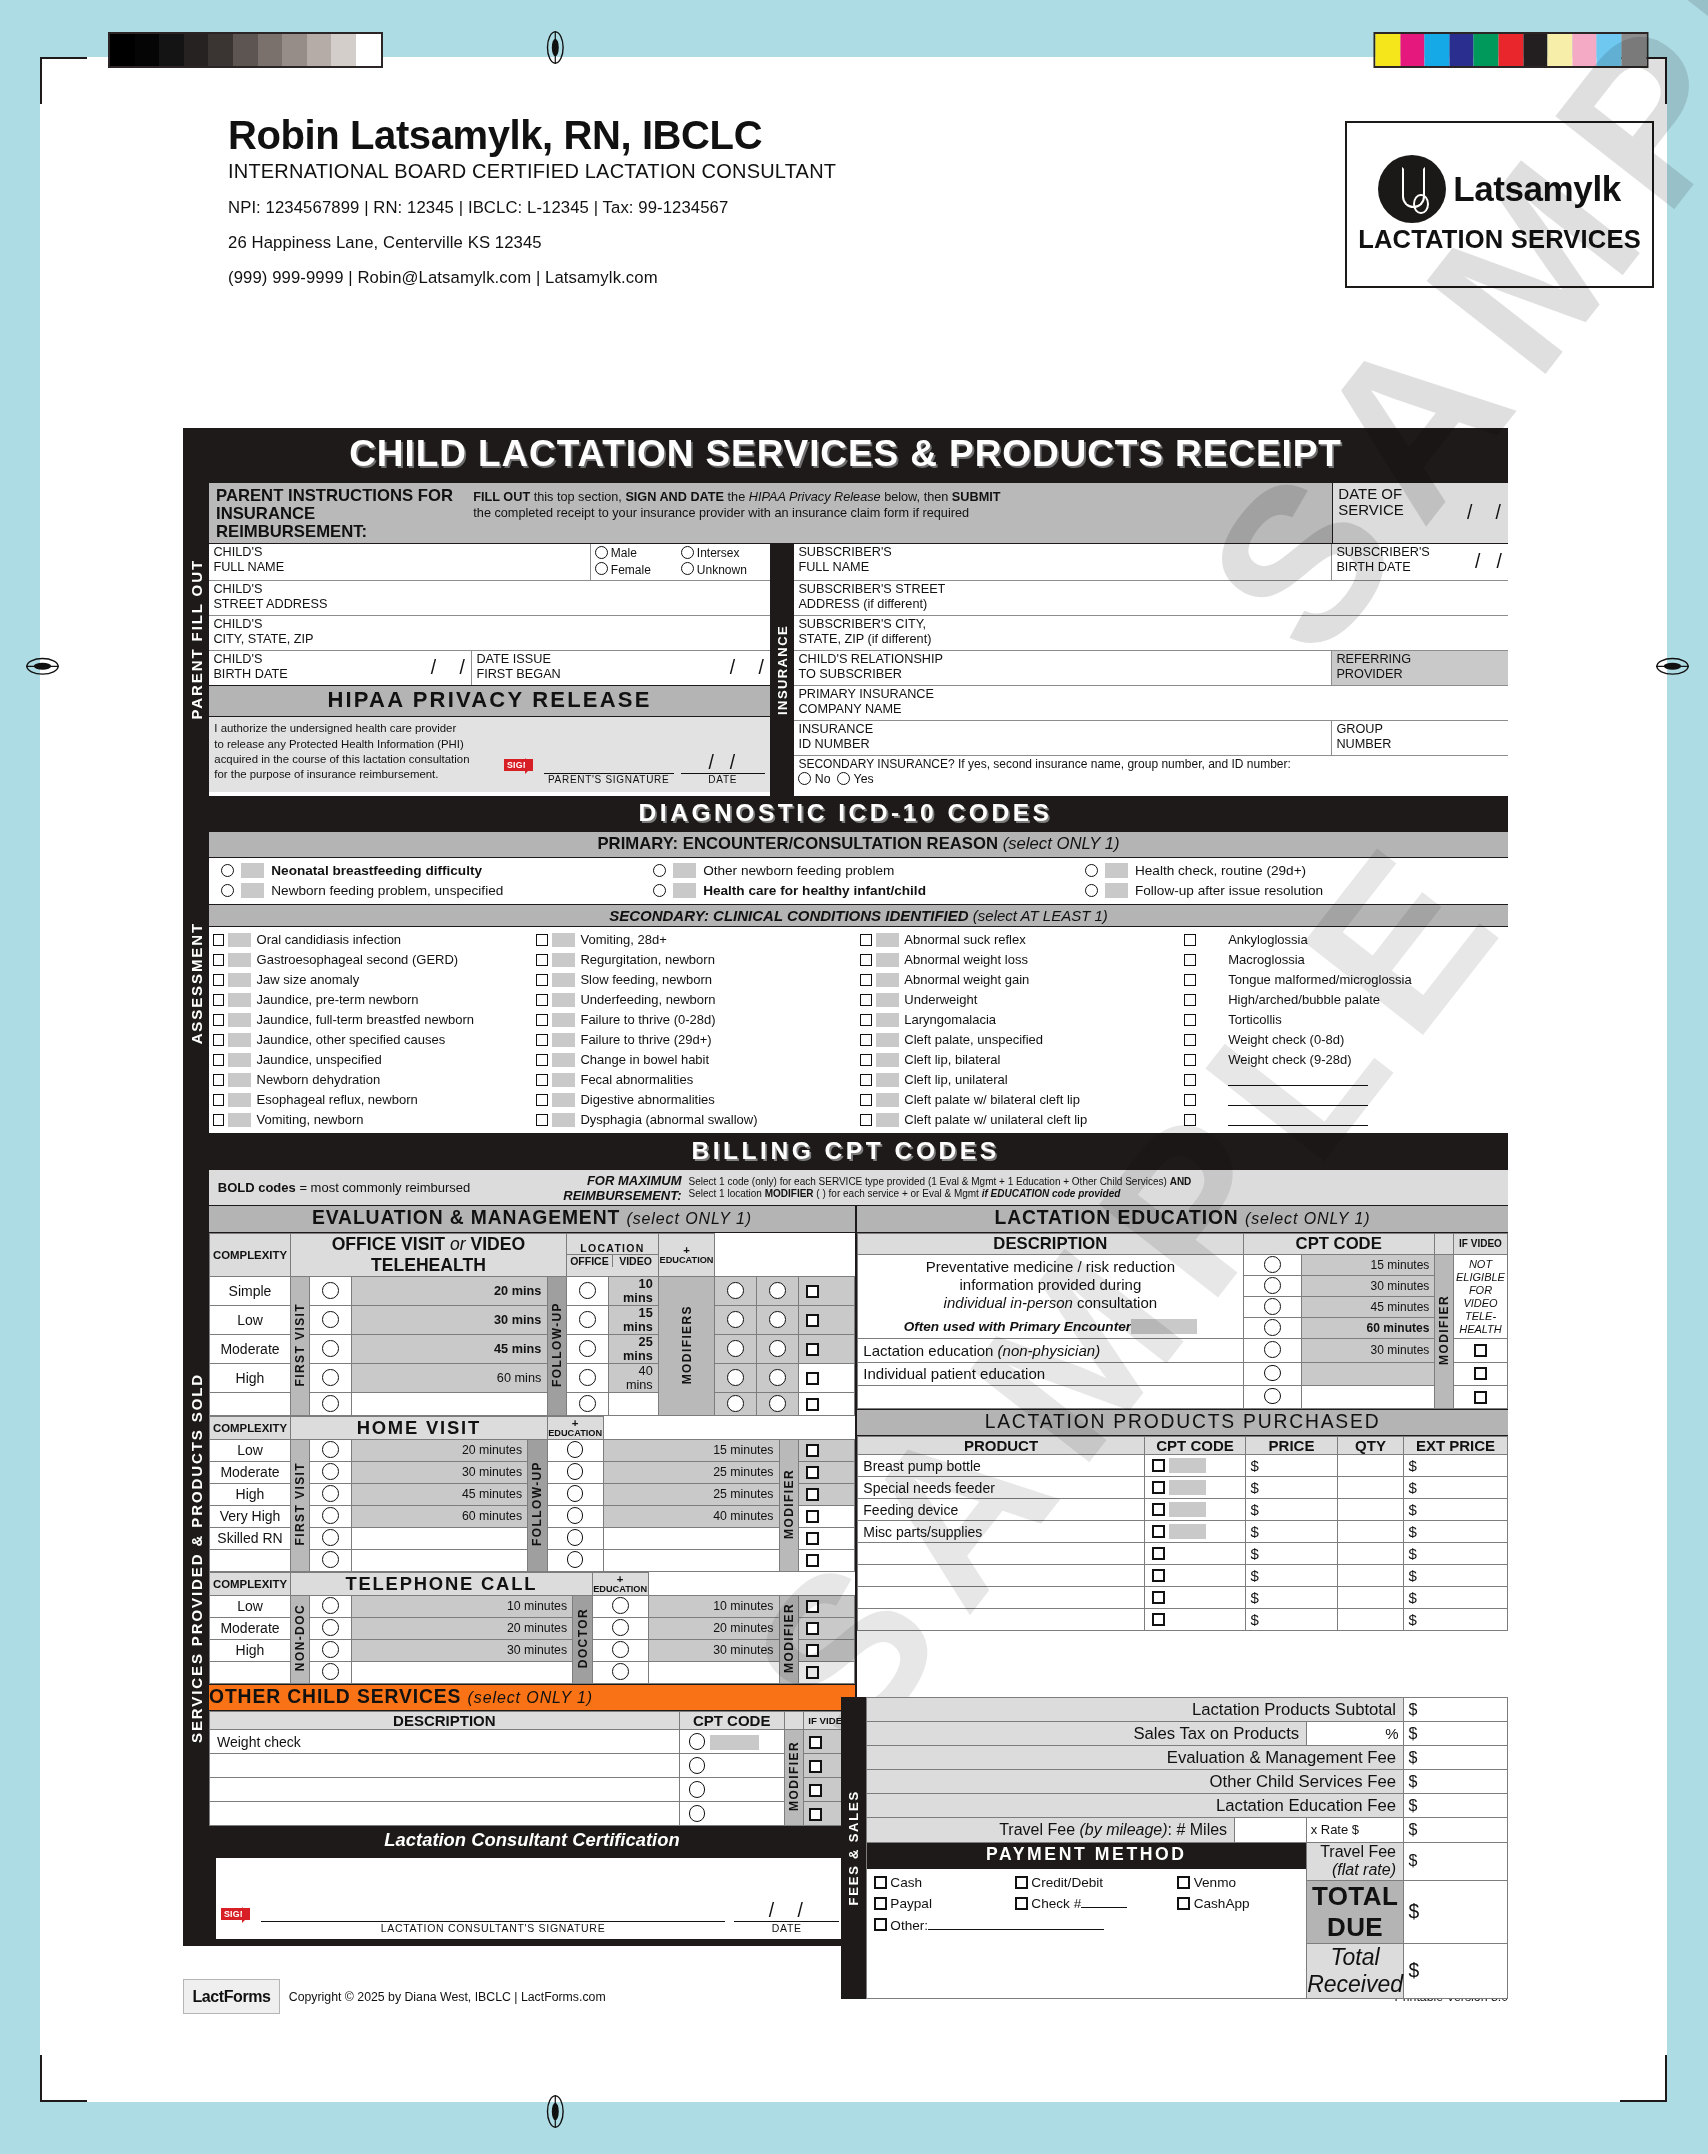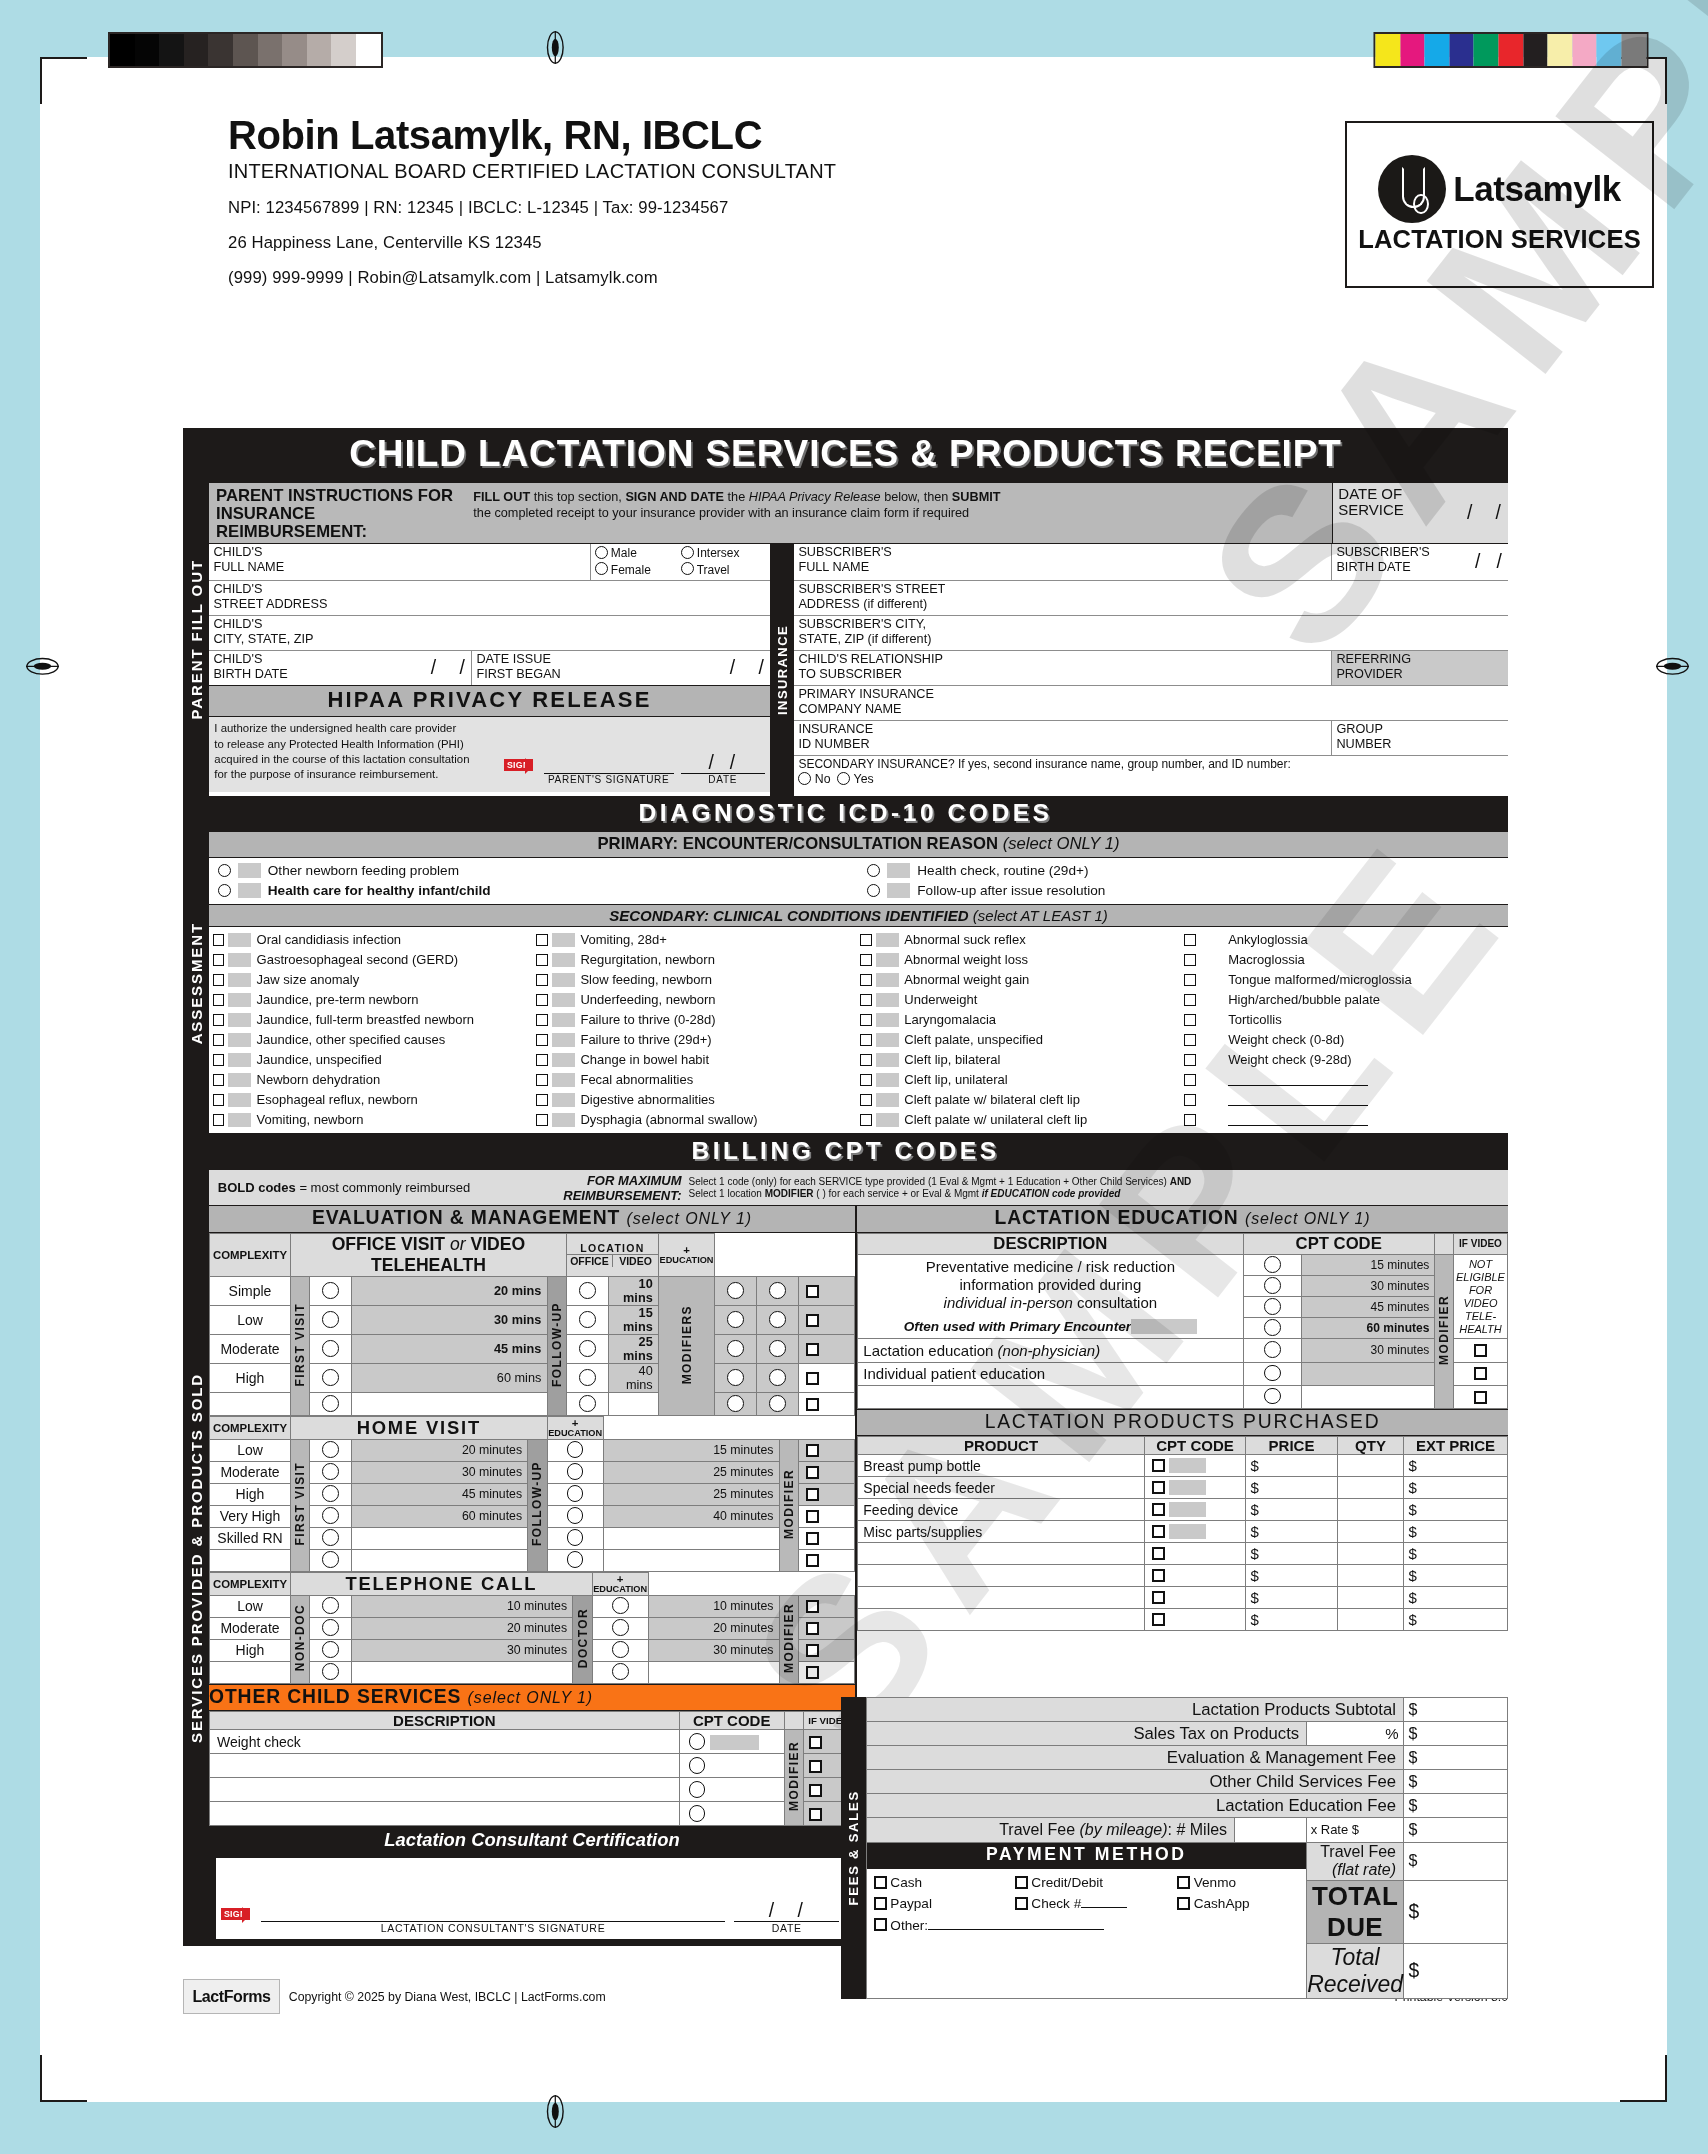--- a/index.html
+++ b/index.html
@@ -222,21 +222,21 @@
         <div style="width:562px;border-right:1.8px solid #1d1a19;">
           <div style="display:flex;height:37px;border-bottom:0.9px solid #8d8d8d">
             <div style="flex:1;padding:1.8px 4.4px">
               <div class="lbl">CHILD'S</div>
               <div class="lbl">FULL NAME</div>
             </div>
             <div style="width:180px;border-left:0.9px solid #8d8d8d;display:flex;flex-wrap:wrap;align-content:center;padding:0 3.5px">
               <div style="width:50%;font-size:12px;line-height:16.7px"><span class="radio"></span> <span>Male</span></div>
               <div style="width:50%;font-size:12px;line-height:16.7px"><span class="radio"></span> <span>Intersex</span></div>
               <div style="width:50%;font-size:12px;line-height:16.7px"><span class="radio"></span> <span>Female</span></div>
-              <div style="width:50%;font-size:12px;line-height:16.7px"><span class="radio"></span> <span>Travel</span></div>
+              <div style="width:50%;font-size:12px;line-height:16.7px"><span class="radio"></span> <span>Unknown</span></div>
             </div>
           </div>
           <div style="height:35px;padding:1.8px 4.4px;border-bottom:0.9px solid #8d8d8d">
             <div class="lbl">CHILD'S</div>
             <div class="lbl">STREET ADDRESS</div>
           </div>
           <div style="height:35px;padding:1.8px 4.4px;border-bottom:0.9px solid #8d8d8d">
             <div class="lbl">CHILD'S</div>
             <div class="lbl">CITY, STATE, ZIP</div>
           </div>
@@ -347,20 +347,32 @@
 
   <div class="row">
     <div class="vtab">
       <span>ASSESSMENT</span>
     </div>
     <div style="flex:1;background:#fff;">
       <div style="background:#b4b4b4;text-align:center;padding:1.8px 0 2.6px;border-bottom:1.8px solid #1d1a19;font-size:16.7px">
         <b>PRIMARY:</b><b>  ENCOUNTER/CONSULTATION REASON </b><i>(select ONLY 1)</i>
       </div>
       <div id="primaryGrid" style="display:flex;border-bottom:1.8px solid #1d1a19;padding:2.6px 0 3.5px 0;">
+          <div style="flex: 1 1 0%; padding-left: 12.3px;">
+            <div style="display: flex; align-items: center; height: 20px; font-size: 13.6px; font-weight: bold;">
+              <span class="radio"></span>
+              <span style="display:inline-block;width:23px;height:15px;background:#c9c9c9;margin:0 7px"></span>
+              <span>Neonatal breastfeeding difficulty</span>
+            </div>
+            <div style="display: flex; align-items: center; height: 20px; font-size: 13.6px;">
+              <span class="radio"></span>
+              <span style="display:inline-block;width:23px;height:15px;background:#c9c9c9;margin:0 7px"></span>
+              <span>Newborn feeding problem, unspecified</span>
+            </div>
+          </div>
           <div style="flex: 1 1 0%; padding-left: 8.8px;">
             <div style="display: flex; align-items: center; height: 20px; font-size: 13.6px;">
               <span class="radio"></span>
               <span style="display:inline-block;width:23px;height:15px;background:#c9c9c9;margin:0 7px"></span>
               <span>Other newborn feeding problem</span>
             </div>
             <div style="display: flex; align-items: center; height: 20px; font-size: 13.6px; font-weight: bold;">
               <span class="radio"></span>
               <span style="display:inline-block;width:23px;height:15px;background:#c9c9c9;margin:0 7px"></span>
               <span>Health care for healthy infant/child</span>

